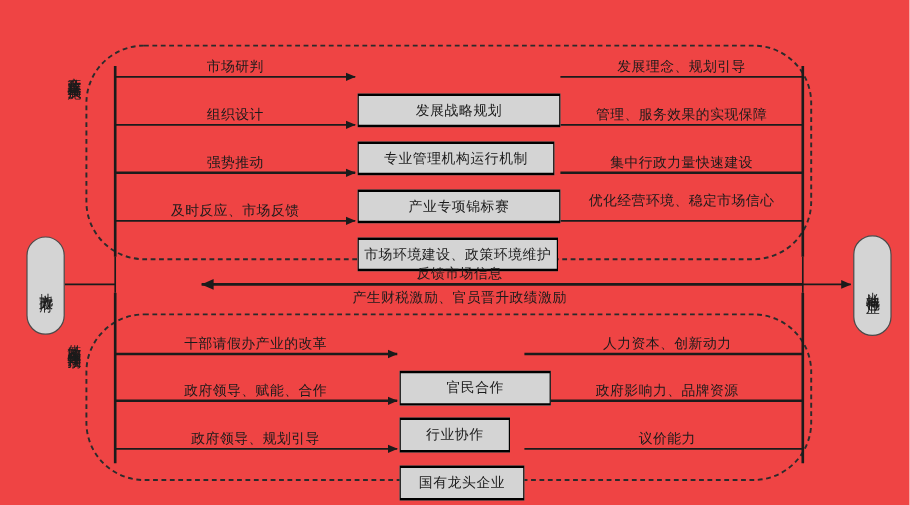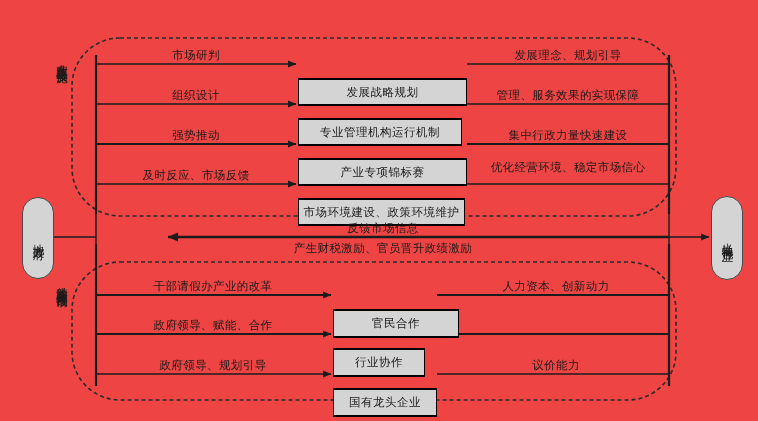--- a/index.html
+++ b/index.html
@@ -180,15 +180,16 @@
 
   <div class="edge-label" style="left:213px; top:279px;">干部请假办产业的改革</div>
   <div class="edge-label" style="left:213px; top:318px;">政府领导、赋能、合作</div>
   <div class="edge-label" style="left:213px; top:358px;">政府领导、规划引导</div>
 
   <div class="proc-box" style="left:333px; top:281px; width:126px; height:29px;">官民合作</div>
   <div class="proc-box" style="left:333px; top:320px; width:92px; height:29px;">行业协作</div>
   <div class="proc-box" style="left:333px; top:360px; width:104px; height:29px;">国有龙头企业</div>
 
   <div class="edge-label" style="left:556px; top:279px;">人力资本、创新动力</div>
+  <div class="edge-label" style="left:556px; top:318px;">政府影响力、品牌资源</div>
   <div class="edge-label" style="left:556px; top:358px;">议价能力</div>
 
 </div>
 
 </body></html>

